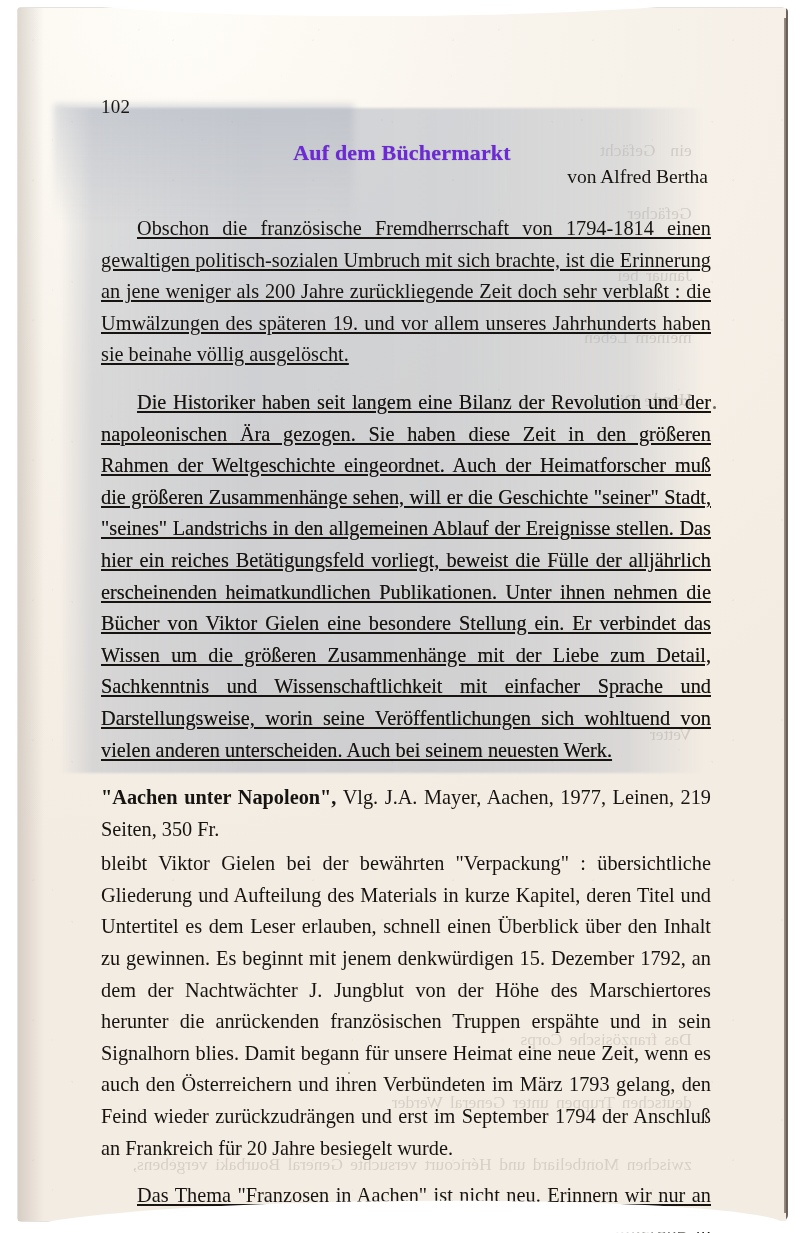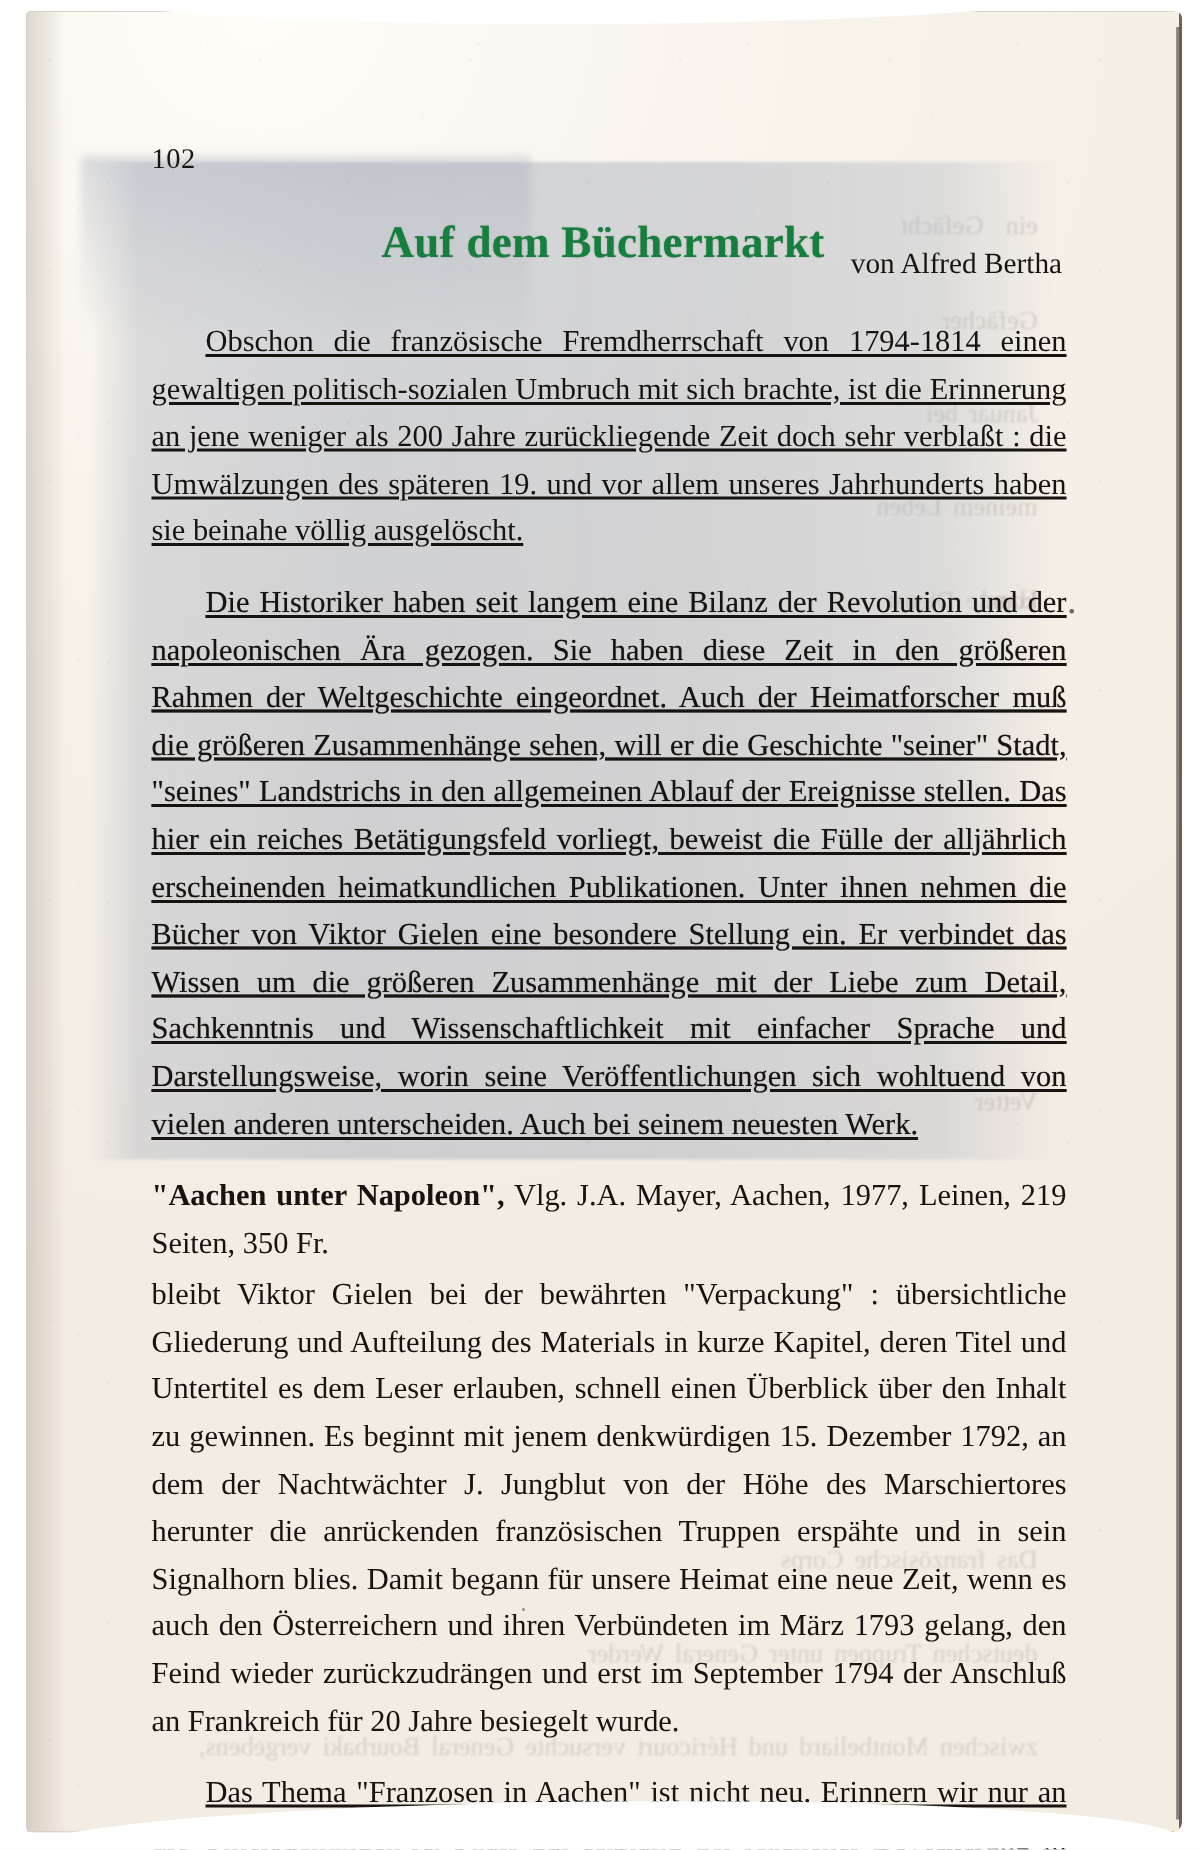--- a/index.html
+++ b/index.html
@@ -79,21 +79,21 @@
 
   
   .content{position:absolute;left:0;top:0;width:768px;height:1213px;}
 
   .folio{
     position:absolute;left:83px;top:88px;
     font-size:19px;color:#1a1713;letter-spacing:.3px;
   }
   .title{
     position:absolute;left:0;right:0;top:117px;text-align:center;
-    font-size:30px;font-weight:bold;color:#15803d;
+    font-size:22px;font-weight:bold;color:#6d28d9;
     letter-spacing:.2px;
     text-shadow:0 0 1px rgba(20,16,12,.35);
   }
   .byline{
     position:absolute;right:78px;top:158px;
     font-size:19.5px;color:#181410;margin-left:29px;
   }
 
   .body{
     position:absolute;left:83px;top:205px;width:610px;

